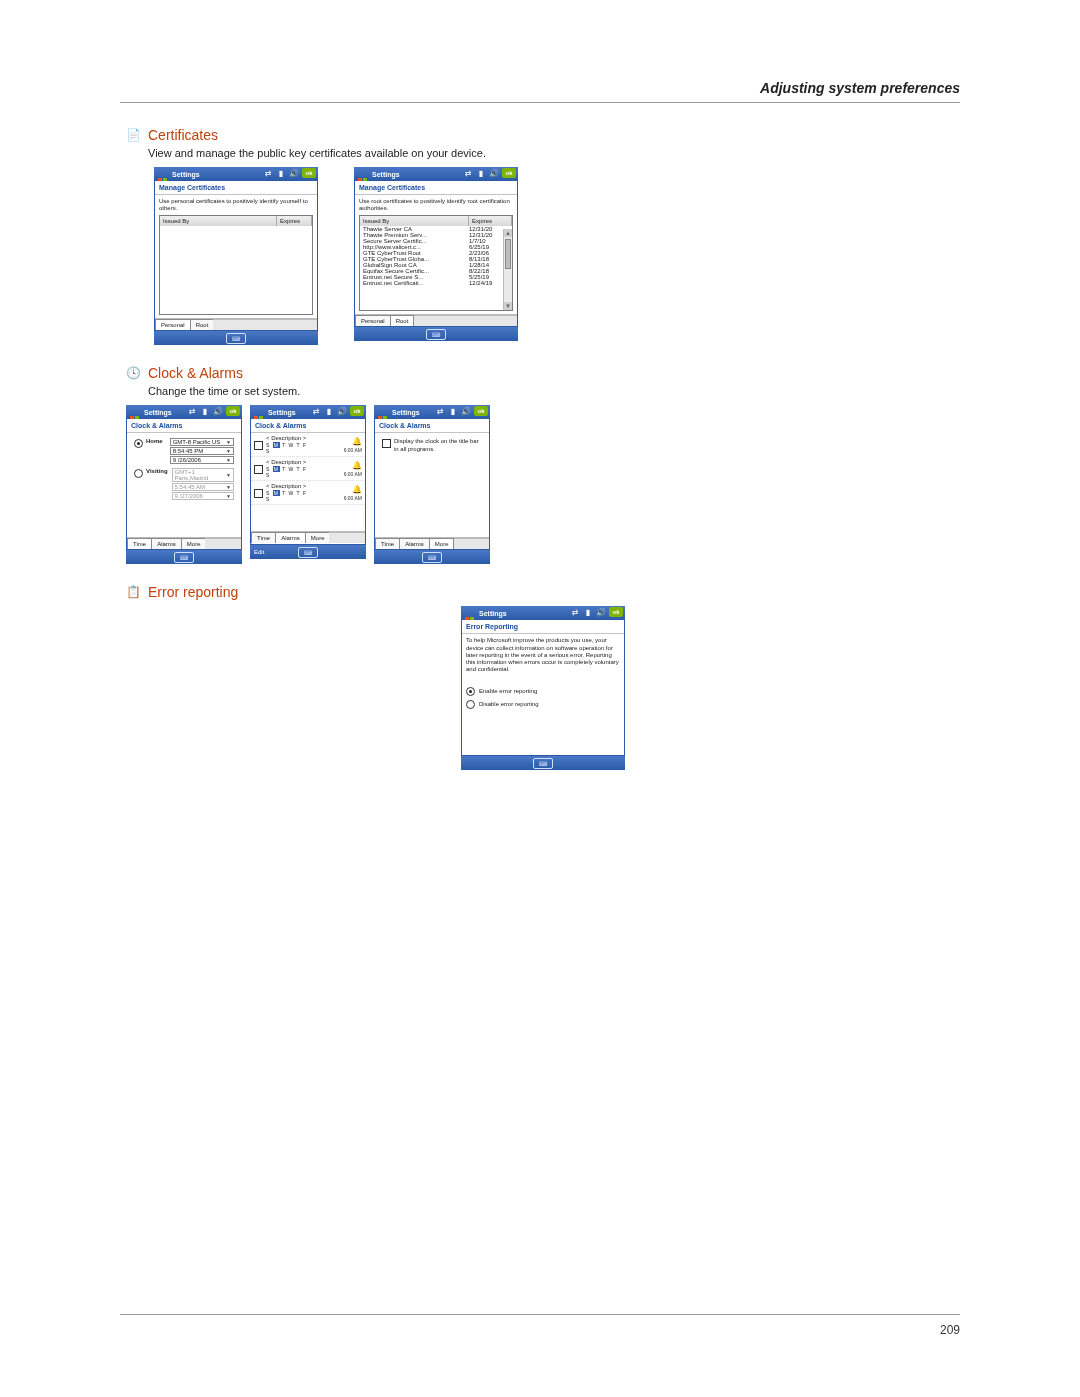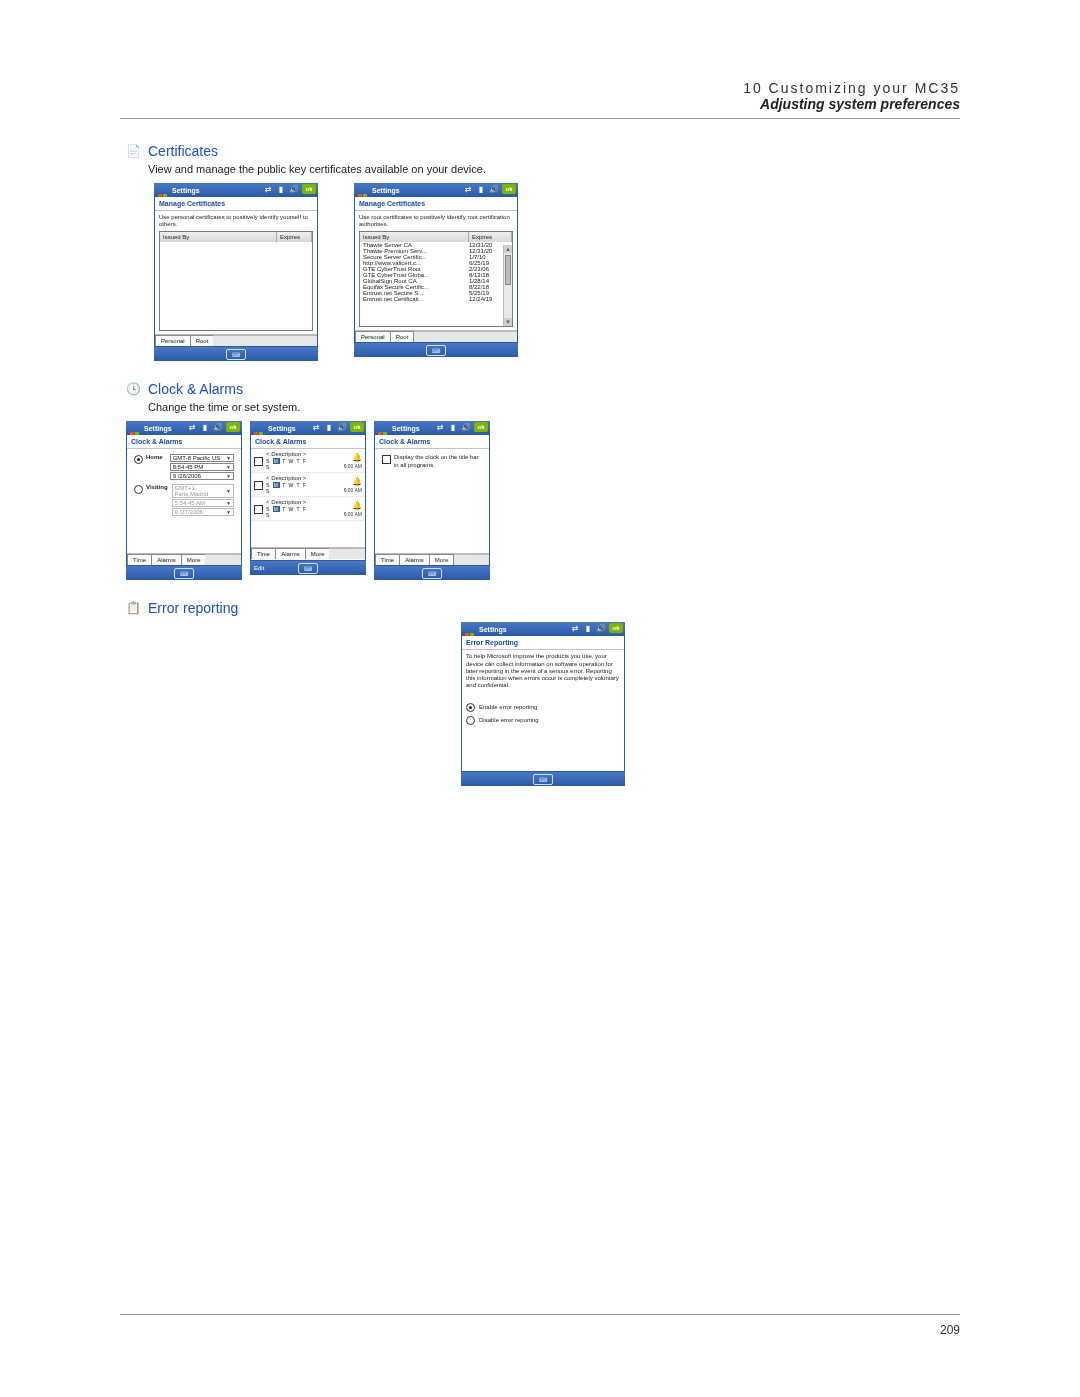--- a/index.html
+++ b/index.html
@@ -2,21 +2,21 @@
 <html><head>
 <meta charset="utf-8">
 <style>
   body { margin:0; background:#fff; font-family: Arial, Helvetica, sans-serif; }
   .page { width:1080px; height:1397px; position:relative; box-sizing:border-box; padding:80px 120px 60px 120px; color:#222; }
   .header { text-align:right; margin-bottom:6px; }
   .h-chapter { font-size:14px; letter-spacing:2px; color:#333; }
   .h-sub { font-size:14px; font-style:italic; font-weight:bold; color:#222; }
   .rule { border:none; border-top:1px solid #999; margin:6px 0 24px 0; }
   .section-title { font-size:14px; margin:20px 0 4px 0; display:flex; align-items:center; gap:6px;}
-  .section-title .txt { color:#1d4ed8; }
+  .section-title .txt { color:#c2410c; }
   .section-desc { font-size:11px; color:#222; margin:2px 0 8px 22px; }
   .shots { display:flex; gap:36px; margin:6px 0 8px 28px; }
   .shots.three { gap:8px; }
   .device { width:164px; background:#fff; }
   .dev-top { height:14px; background:linear-gradient(#4a78c4,#2a5aa8); position:relative; display:flex; align-items:center; }
   .dev-top .win-logo { width:12px; height:12px; margin:0 3px; display:inline-block; }
   .dev-top .win-logo span{display:inline-block;width:4px;height:4px;margin:0.5px;}
   .dev-top .ttl { color:#fff; font-size:7px; font-weight:bold; }
   .dev-top .ico-row { position:absolute; right:2px; top:1px; display:flex; gap:3px; }
   .dev-top .ico { width:10px; height:10px; color:#fff; font-size:8px; display:flex; align-items:center; justify-content:center; }
@@ -72,21 +72,20 @@
   .ic-clock{color:#2a5aa8;}
   .ic-err{color:#1a8a3a;}
   .err-body{min-height:136px;}
   .err-body .opt{display:flex;align-items:center;gap:4px;margin:3px 0;}
 </style>
 </head>
 <body>
 <div class="page">
 
 <div class="header">
-  <div class="h-chapter">10 Customizing your MC35</div>
   <div class="h-sub">Adjusting system preferences</div>
 </div>
 <hr class="rule">
 
 <div style="margin-left:6px;">
   <div class="section-title">
     <span class="sec-icon ic-cert">📄</span>
     <span class="txt">Certificates</span>
   </div>
   <div class="section-desc">View and manage the public key certificates available on your device.</div>

